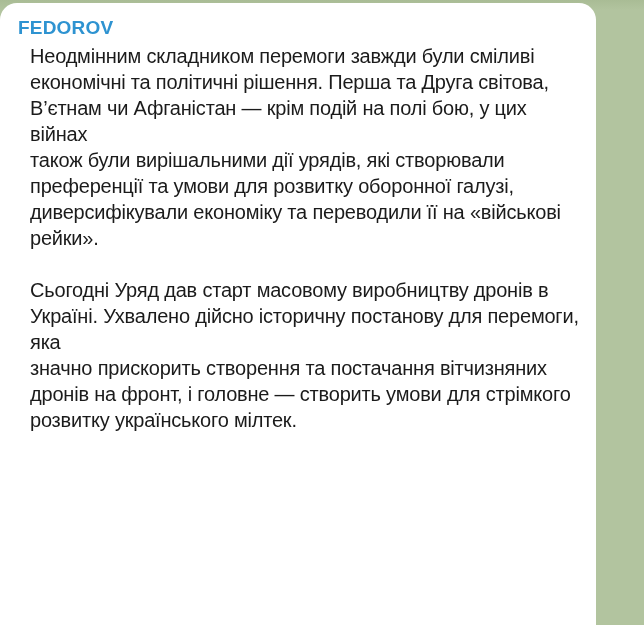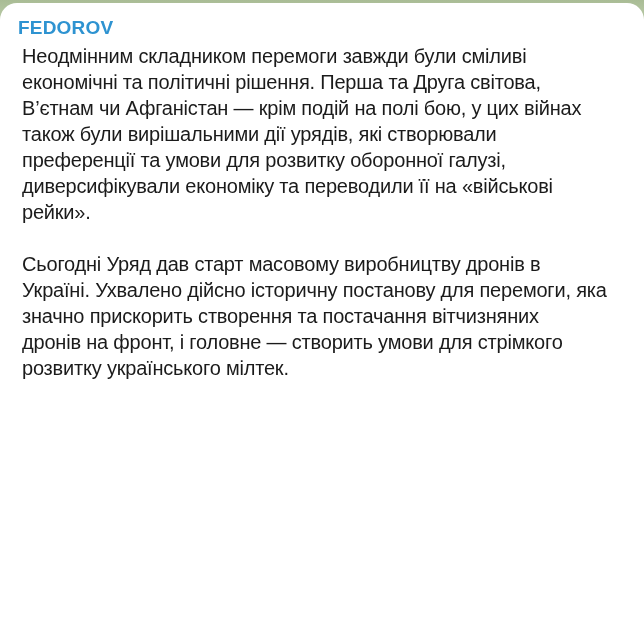--- a/index.html
+++ b/index.html
@@ -18,21 +18,21 @@
     position: absolute;
     inset: 0;
     background: linear-gradient(#a9bc95, #b2c49f 10px);
     width: 644px;
     height: 625px;
   }
   .message-bubble {
     position: absolute;
     top: 3px;
     left: 0;
-    width: 644px;
+    width: 596px;
     height: 622px;
     background: #ffffff;
     border-radius: 17px 17px 0 0;
     box-sizing: border-box;
     padding: 13px 17px 16px 18px;
   }
   .channel-name {
     color: #2e93d1;
     font-size: 19px;
     line-height: 24px;
@@ -49,21 +49,21 @@
     white-space: pre-line;
     margin-bottom: 26px;
     letter-spacing: -0.1px;
   }
   .post-paragraph {
     color: #1b1b1b;
     font-size: 20px;
     line-height: 26px;
     font-weight: 400;
     white-space: pre-line;
-    margin: 0 0 26px 4px;
+    margin: 0 0 26px 12px;
     letter-spacing: -0.2px;
   }
   .post-paragraph:last-child {
     margin-bottom: 0;
   }
 </style>
 </head>
 <body>
 
 <div class="chat-background"></div>

